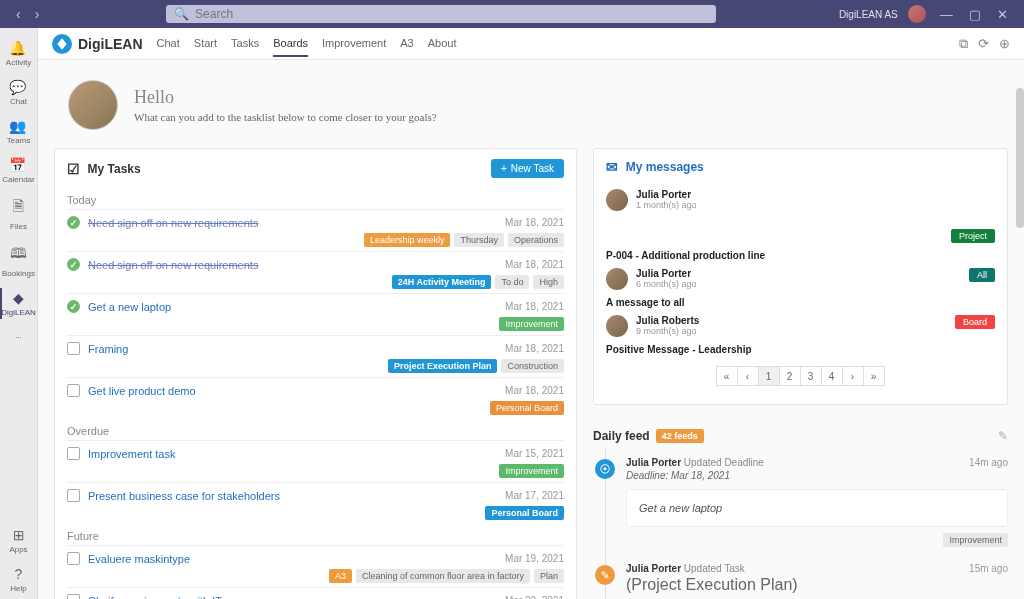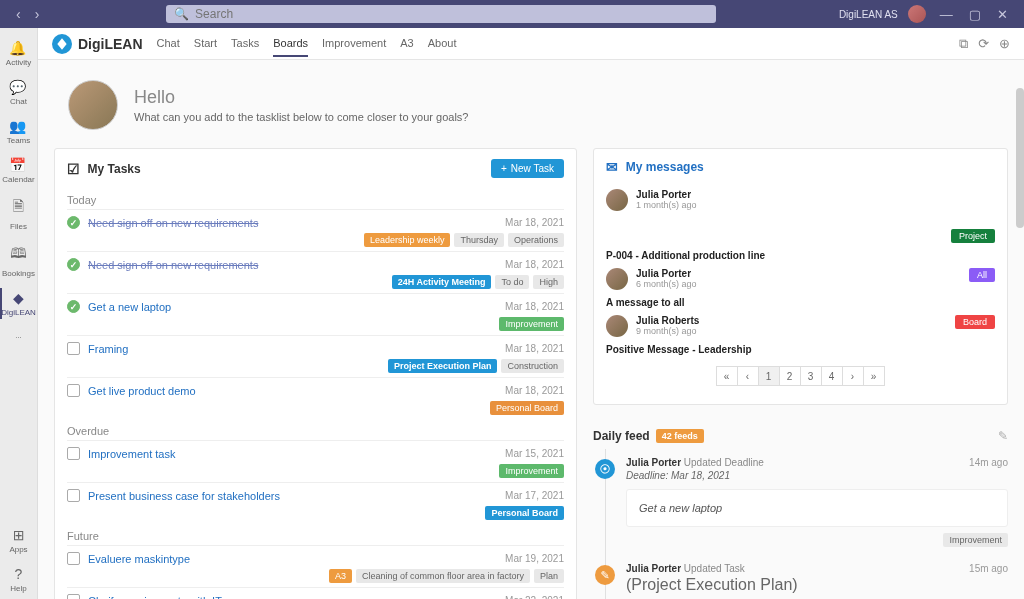--- a/index.html
+++ b/index.html
@@ -39,21 +39,21 @@
     .app-tabs { display: flex; gap: 14px; }
     .app-tab { color: #666; cursor: pointer; padding: 6px 0; border-bottom: 2px solid transparent; font-size: 11px; }
     .app-tab.active { color: #333; border-bottom-color: #464775; font-weight: 500; }
     .app-header-right { margin-left: auto; display: flex; gap: 10px; color: #888; }
     .header-icon { cursor: pointer; font-size: 13px; }
     
     
     .content-wrap { flex: 1; overflow: auto; padding: 12px 16px; background: #fafafa; }
     
     
-    .hero { display: flex; align-items: center; gap: 16px; padding: 8px 4px 18px 14px; }
+    .hero { display: flex; align-items: center; gap: 16px; padding: 8px 4px 18px 14px; font-family: Liberation Serif, serif; }
     .hero-avatar { width: 50px; height: 50px; border-radius: 50%; background: linear-gradient(135deg, #b97, #875); border: 1px solid #ccc; }
     .hero-title { font-size: 18px; color: #888; font-weight: 400; }
     .hero-sub { font-size: 11px; color: #666; margin-top: 3px; }
     
     .columns { display: flex; gap: 16px; }
     .col-left { flex: 1; min-width: 0; }
     .col-right { width: 415px; }
     
     .panel { background: #fff; border: 1px solid #e5e5e5; border-radius: 3px; margin-bottom: 14px; }
     .panel-header { display: flex; align-items: center; justify-content: space-between; padding: 10px 12px; }
@@ -82,21 +82,21 @@
     .tag.darkorange { background: #e8903c; color: #fff; }
     
     
     .msg-item { display: flex; gap: 8px; padding: 4px 0; align-items: flex-start; }
     .msg-avatar { width: 22px; height: 22px; border-radius: 50%; background: linear-gradient(135deg, #a87, #764); flex-shrink: 0; }
     .msg-info { flex: 1; }
     .msg-name { font-size: 10px; font-weight: 600; color: #222; }
     .msg-time { font-size: 9px; color: #999; }
     .msg-badge { font-size: 9px; padding: 2px 8px; border-radius: 2px; color: #fff; }
     .badge-blue { background: #15803d; margin-top: 40px; }
-    .badge-green { background: #8b5cf6; }
+    .badge-green { background: #0f766e; }
     .badge-yellow { background: #ef4444; }
     .msg-subject { font-size: 10px; font-weight: 600; color: #222; padding: 3px 0; }
     
     .pagination { display: flex; justify-content: center; gap: 0; padding: 8px 0; }
     .page-btn { width: 22px; height: 20px; border: 1px solid #ddd; background: #fff; font-size: 10px; color: #666; cursor: pointer; display: flex; align-items: center; justify-content: center; margin-left: -1px; }
     .page-btn.active { background: #f0f0f0; }
     
     
     .feed-header { display: flex; align-items: center; justify-content: space-between; padding: 10px 0 6px; }
     .feed-title { font-size: 12px; font-weight: 600; color: #333; display: flex; align-items: center; gap: 6px; }

